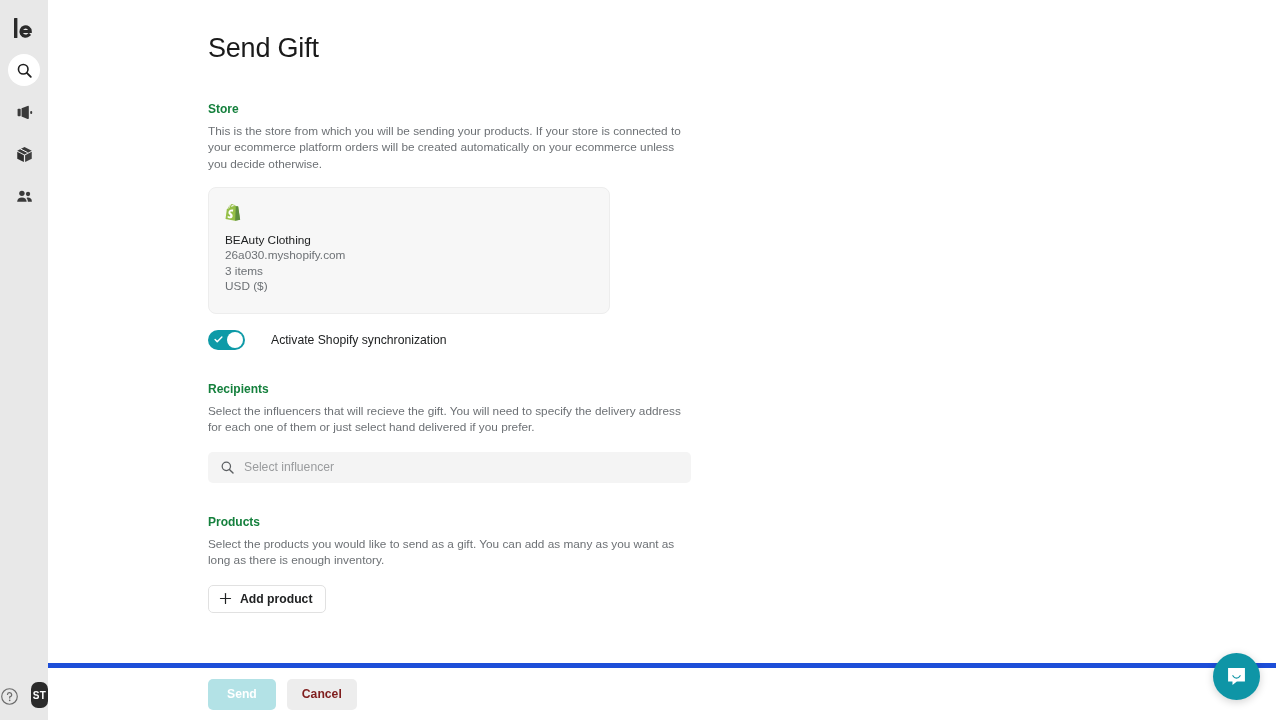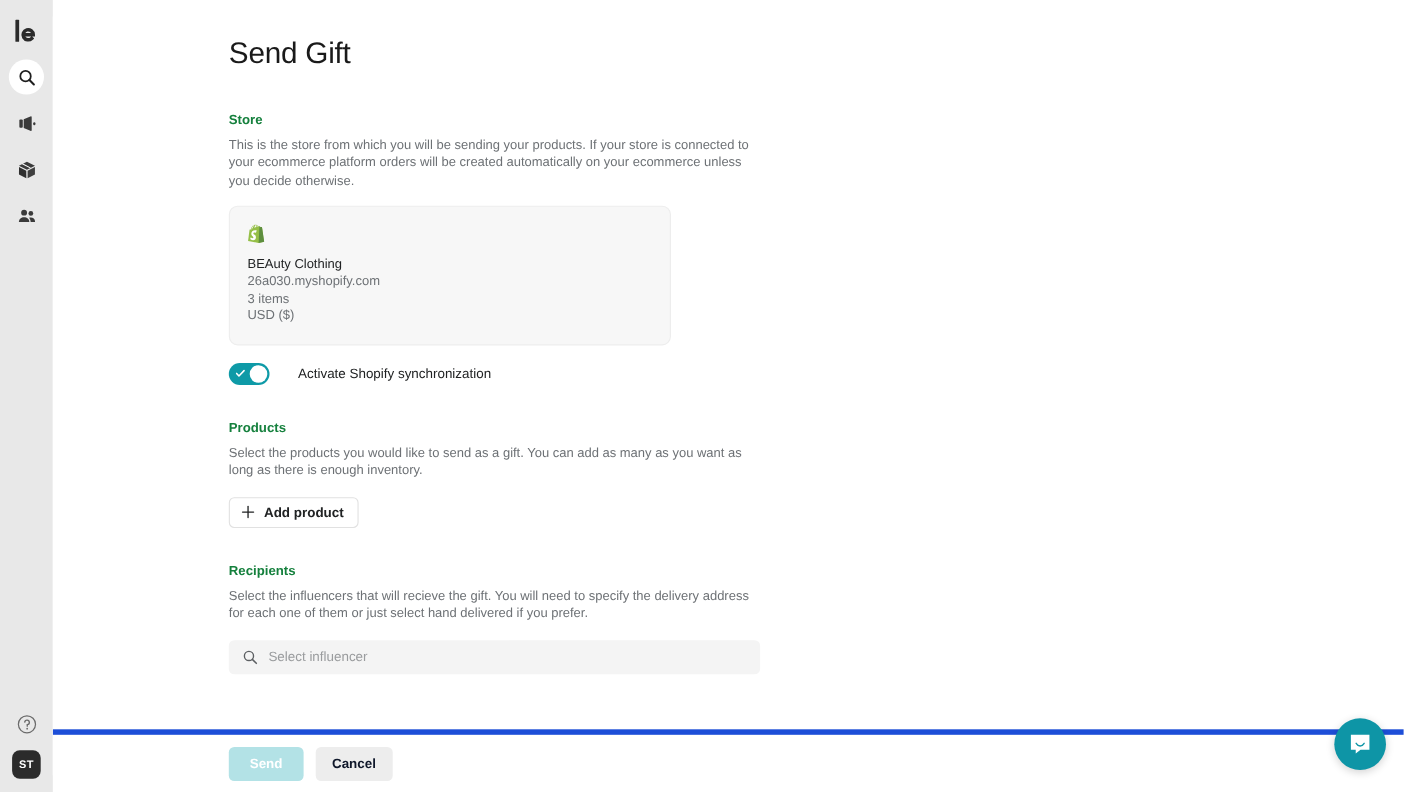--- a/index.html
+++ b/index.html
@@ -60,22 +60,21 @@
     cursor: pointer;
   }
   .nav-item.active { background: #ffffff; }
 
   .sidebar-bottom {
     position: absolute;
     bottom: 12px;
     left: 0;
     width: 48px;
     display: flex;
-    flex-direction: column;
-    align-items: center;
+    align-items: flex-end;
     gap: 12px;
   }
 
   .help-btn {
     width: 24px; height: 24px;
     display: flex; align-items: center; justify-content: center;
     cursor: pointer;
   }
 
   .avatar {
@@ -251,21 +250,21 @@
     cursor: default;
     font-family: "Liberation Sans", sans-serif;
   }
 
   .btn-cancel {
     height: 31px;
     padding: 0 15px;
     border: none;
     border-radius: 5px;
     background: #ededed;
-    color: #0f172a;
+    color: #7f1d1d;
     font-size: 12.2px;
     font-weight: 700;
     cursor: pointer;
     font-family: "Liberation Sans", sans-serif;
   }
 
   
   .chat-launcher {
     position: absolute;
     right: 20px;
@@ -375,45 +374,45 @@
             <svg class="check" viewBox="0 0 12 12">
               <polyline points="1.5,6 4.3,9 10.5,2.6" fill="none" stroke="#ffffff" stroke-width="1.9" stroke-linecap="round" stroke-linejoin="round"></polyline>
             </svg>
             <div class="knob"></div>
           </div>
           <div class="toggle-label">Activate Shopify synchronization</div>
         </div>
       </section>
 
       <section class="section">
+        <div class="section-title">Recipients</div>
+        <div class="section-desc">Select the influencers that will recieve the gift. You will need to specify the delivery address for each one of them or just select hand delivered if you prefer.</div>
+
+        <div class="search-field">
+          <svg width="15" height="15" viewBox="0 0 18 18">
+            <circle cx="7.6" cy="7.6" r="5" fill="none" stroke="#5c5f62" stroke-width="1.5"></circle>
+            <line x1="11.3" y1="11.3" x2="15.6" y2="15.6" stroke="#5c5f62" stroke-width="1.7" stroke-linecap="round"></line>
+          </svg>
+          <span class="search-placeholder">Select influencer</span>
+        </div>
+      </section>
+
+      <section class="section">
         <div class="section-title">Products</div>
         <div class="section-desc">Select the products you would like to send as a gift. You can add as many as you want as long as there is enough inventory.</div>
 
         <button class="btn-add">
           <svg width="13" height="13" viewBox="0 0 14 14">
             <line x1="7" y1="1.6" x2="7" y2="12.4" stroke="#202223" stroke-width="1.3" stroke-linecap="round"></line>
             <line x1="1.6" y1="7" x2="12.4" y2="7" stroke="#202223" stroke-width="1.3" stroke-linecap="round"></line>
           </svg>
           <span>Add product</span>
         </button>
       </section>
 
-      <section class="section">
-        <div class="section-title">Recipients</div>
-        <div class="section-desc">Select the influencers that will recieve the gift. You will need to specify the delivery address for each one of them or just select hand delivered if you prefer.</div>
-
-        <div class="search-field">
-          <svg width="15" height="15" viewBox="0 0 18 18">
-            <circle cx="7.6" cy="7.6" r="5" fill="none" stroke="#5c5f62" stroke-width="1.5"></circle>
-            <line x1="11.3" y1="11.3" x2="15.6" y2="15.6" stroke="#5c5f62" stroke-width="1.7" stroke-linecap="round"></line>
-          </svg>
-          <span class="search-placeholder">Select influencer</span>
-        </div>
-      </section>
-
     </div>
 
     <div class="footer">
       <button class="btn-send" disabled="">Send</button>
       <button class="btn-cancel">Cancel</button>
     </div>
 
     <div class="chat-launcher">
       <svg width="23" height="23" viewBox="0 0 24 24">
         <path d="M3.2 3.2 h17.6 v14 h-8.4 l-4.6 3.7 v-3.7 h-4.6 Z" fill="#ffffff"></path>

